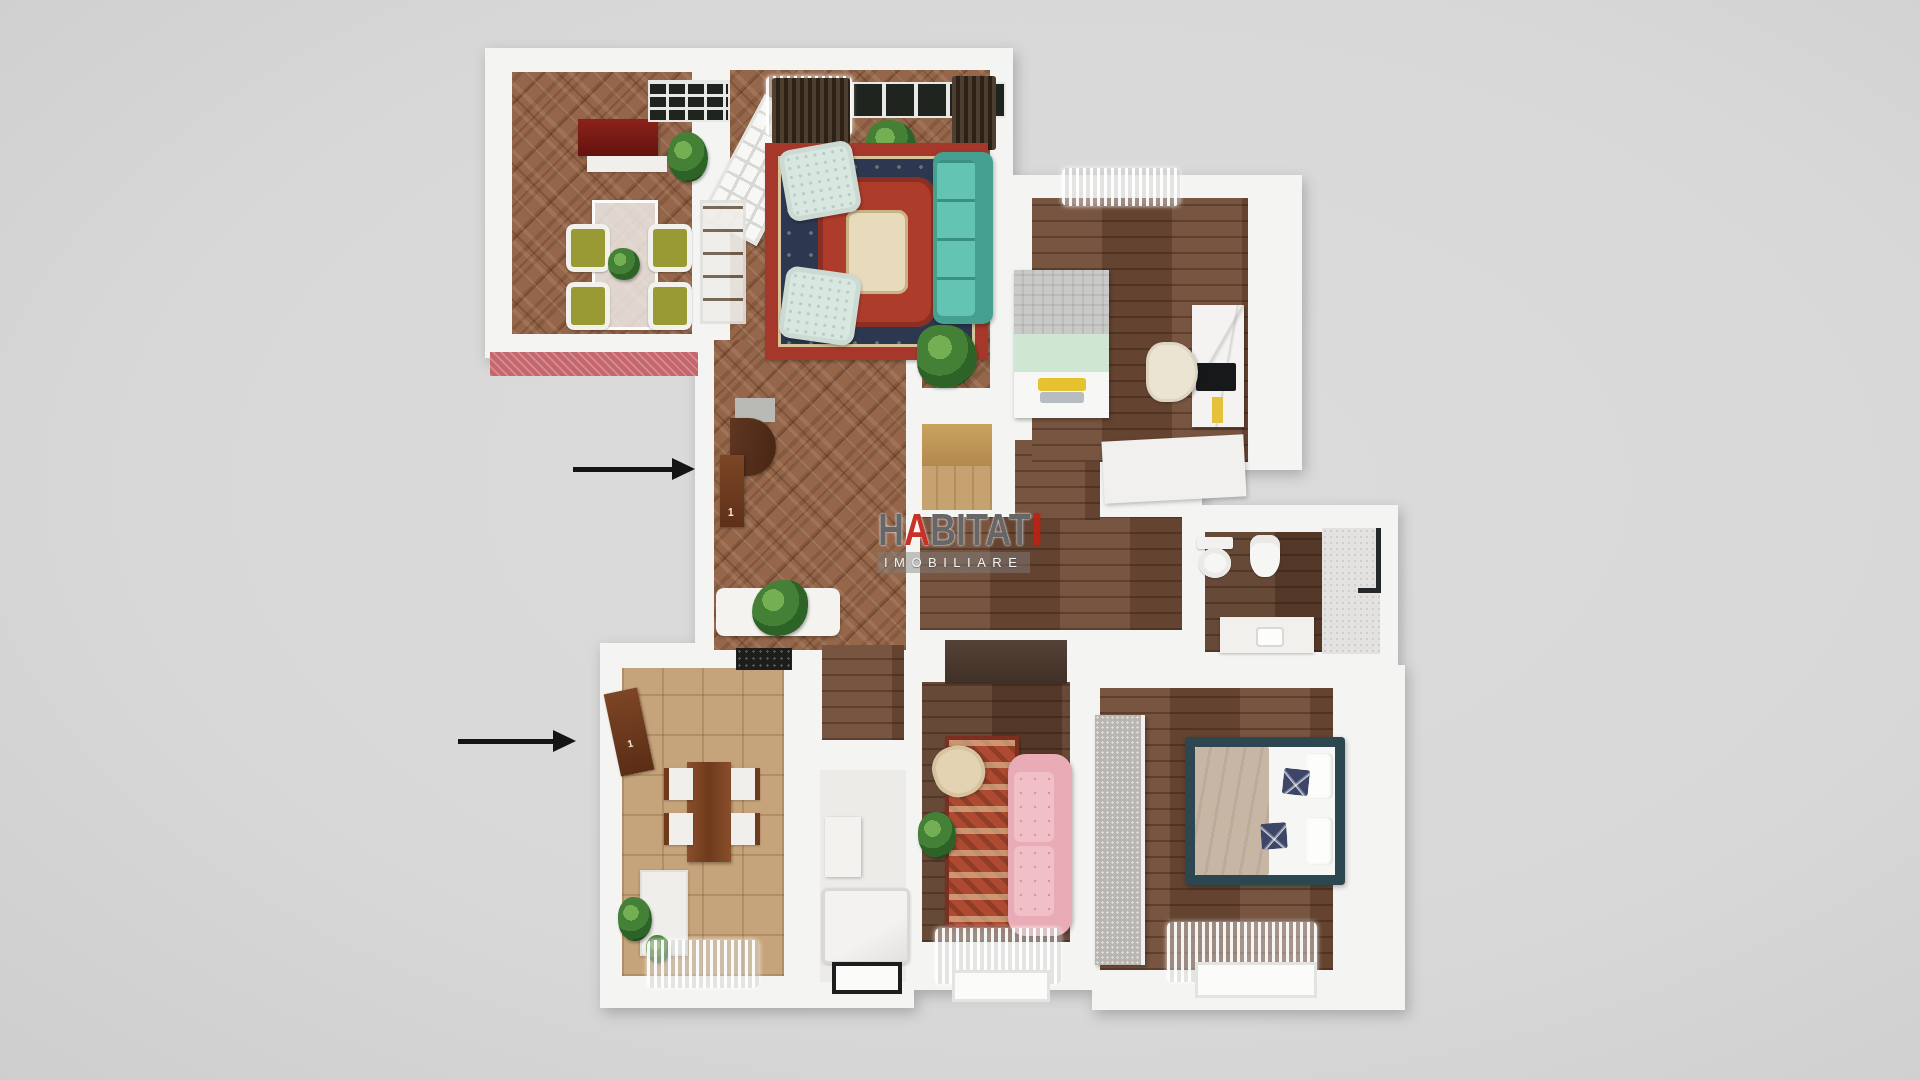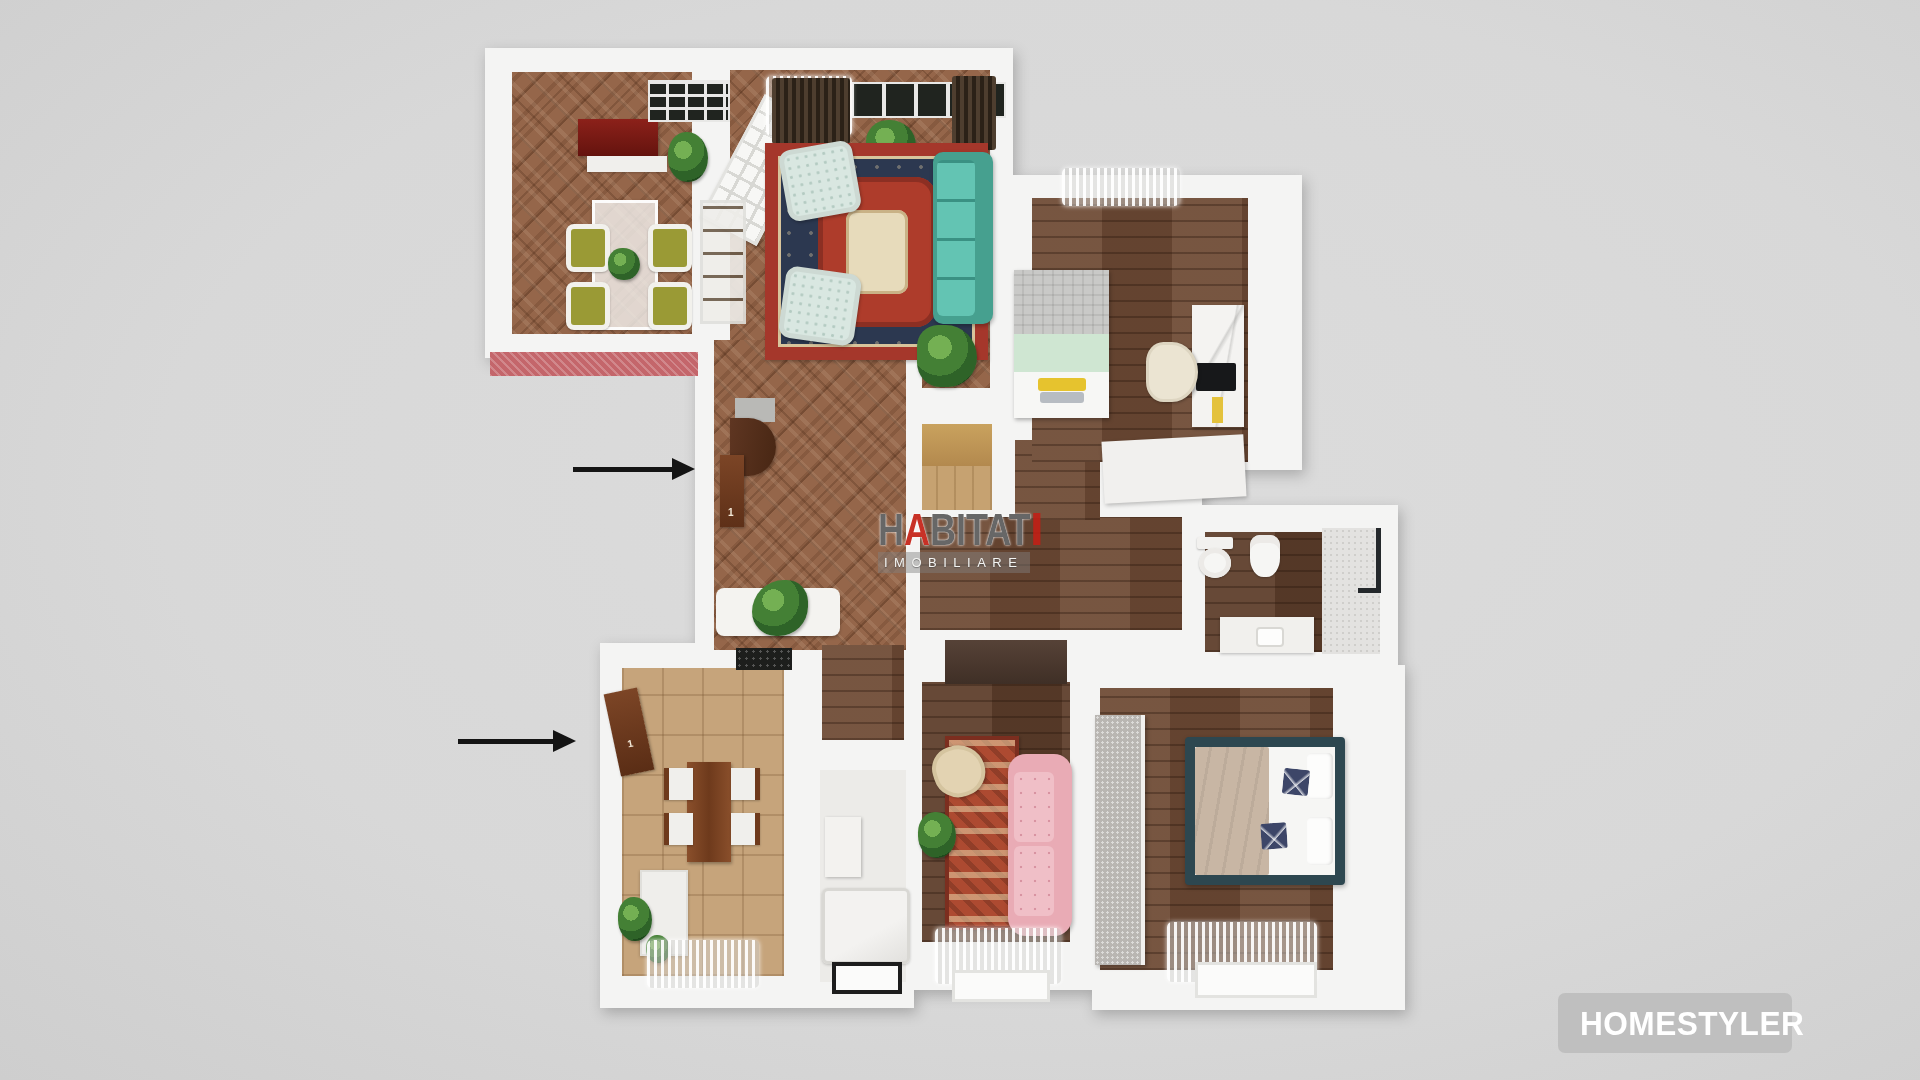--- a/index.html
+++ b/index.html
@@ -222,28 +222,14 @@
   <div class="arrow" style="left:573px;top:467px;width:100px;"></div>
   <div class="arrow" style="left:458px;top:739px;width:96px;"></div>
 
   <div class="abs" style="left:878px;top:510px;">
     <div class="wm-brand">
       <span>H</span><span class="wm-accent">A</span><span>BITAT</span><span class="wm-bar"></span>
     </div>
     <div class="wm-sub">IMOBILIARE</div>
   </div>
 
-  <div class="badge">
-    <svg width="42" height="42" viewBox="0 0 44 44">
-      <g fill="#ffffff">
-        <rect x="5" y="35" width="30" height="7" rx="1.5"></rect>
-        <g transform="translate(7,32)">
-          <rect x="0" y="-6" width="27" height="6" rx="1" transform="rotate(-14)"></rect>
-          <rect x="0" y="-6" width="26" height="6" rx="1" transform="rotate(-34)"></rect>
-          <rect x="0" y="-6" width="25" height="6" rx="1" transform="rotate(-54)"></rect>
-          <rect x="0" y="-6" width="24" height="6" rx="1" transform="rotate(-74)"></rect>
-        </g>
-      </g>
-    </svg>
-    <span class="badge-txt">HOMESTYLER</span>
-  </div>
 
 </div>
 
 </body></html>

